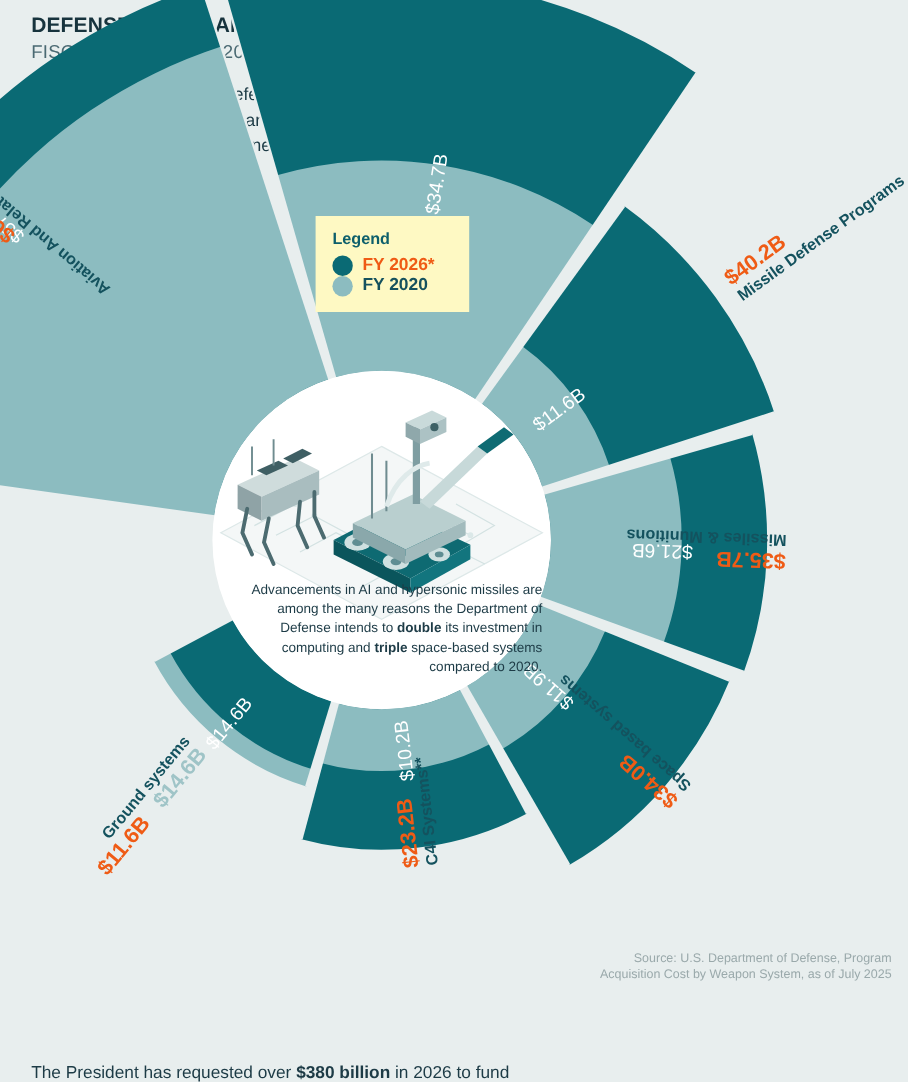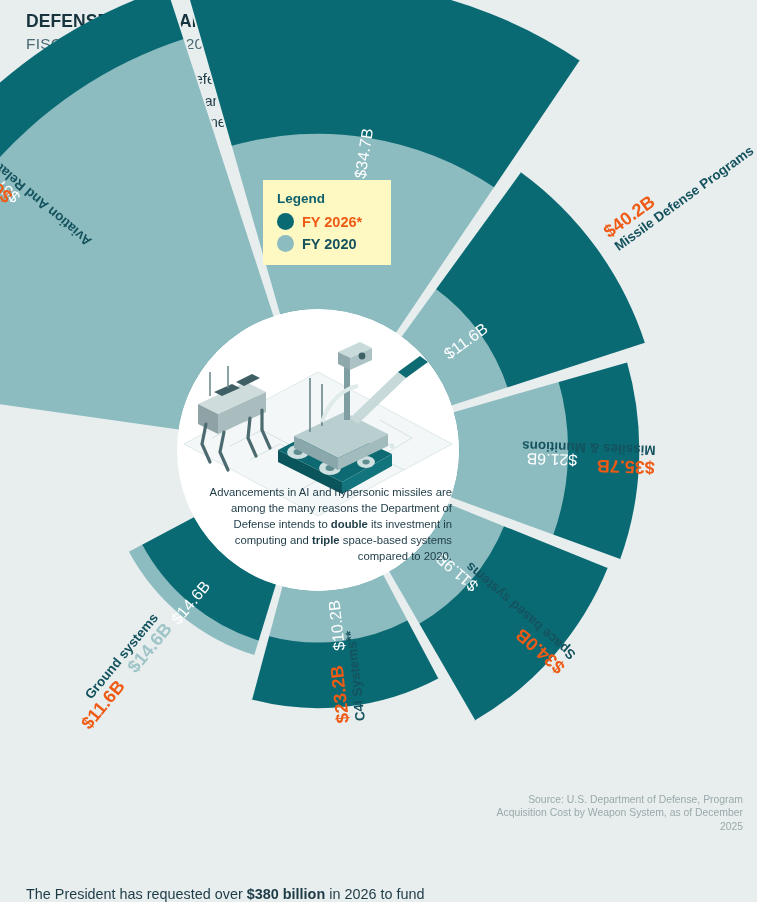--- a/index.html
+++ b/index.html
@@ -26,21 +26,21 @@
     line-height: 1.45; width: 330px;
   }
 
   
   .legend {
     position: absolute; left: 263px; top: 180px;
     width: 128px; padding: 11px 14px 13px 14px;
     background: #fef9c3;
   }
   .legend-title { font-size: 13.5px; font-weight: bold; color: #0d5f6b; margin-bottom: 7px; }
-  .legend-row { display: flex; align-items: center; gap: 8px; margin-top: 5px; }
+  .legend-row { display: flex; align-items: flex-start; gap: 8px; }
   .legend-dot { width: 17px; height: 17px; border-radius: 50%; flex: 0 0 auto; }
   .legend-dot.c26 { background: #0a6a74; }
   .legend-dot.c20 { background: #8cbcc0; }
   .legend-lab { font-size: 14.5px; font-weight: bold; }
   .legend-lab.c26 { color: #ef5b15; }
   .legend-lab.c20 { color: #15525e; font-weight: bold; }
 
   
   #chart { position: absolute; left: 0; top: 0; }
   .seg-outer { fill: #0a6a74; }
@@ -276,16 +276,16 @@
 
 <div class="center-note">
   <span>Advancements in AI and hypersonic missiles are among the many reasons the Department of Defense intends to </span><b>double</b><span> its investment in computing and </span><b>triple</b><span> space-based systems compared to 2020.</span>
 </div>
 
 <div class="foot-left">
   <span>The President has requested over </span><b>$380 billion</b><span> in 2026 to fund procurement for military modernization and R&amp;D.</span>
 </div>
 
 <div class="source">
-  <p>Source: U.S. Department of Defense, Program Acquisition Cost by Weapon System, as of December 2025</p>
+  <p>Source: U.S. Department of Defense, Program Acquisition Cost by Weapon System, as of July 2025</p>
 </div>
 
 </div>
 
 </body></html>

